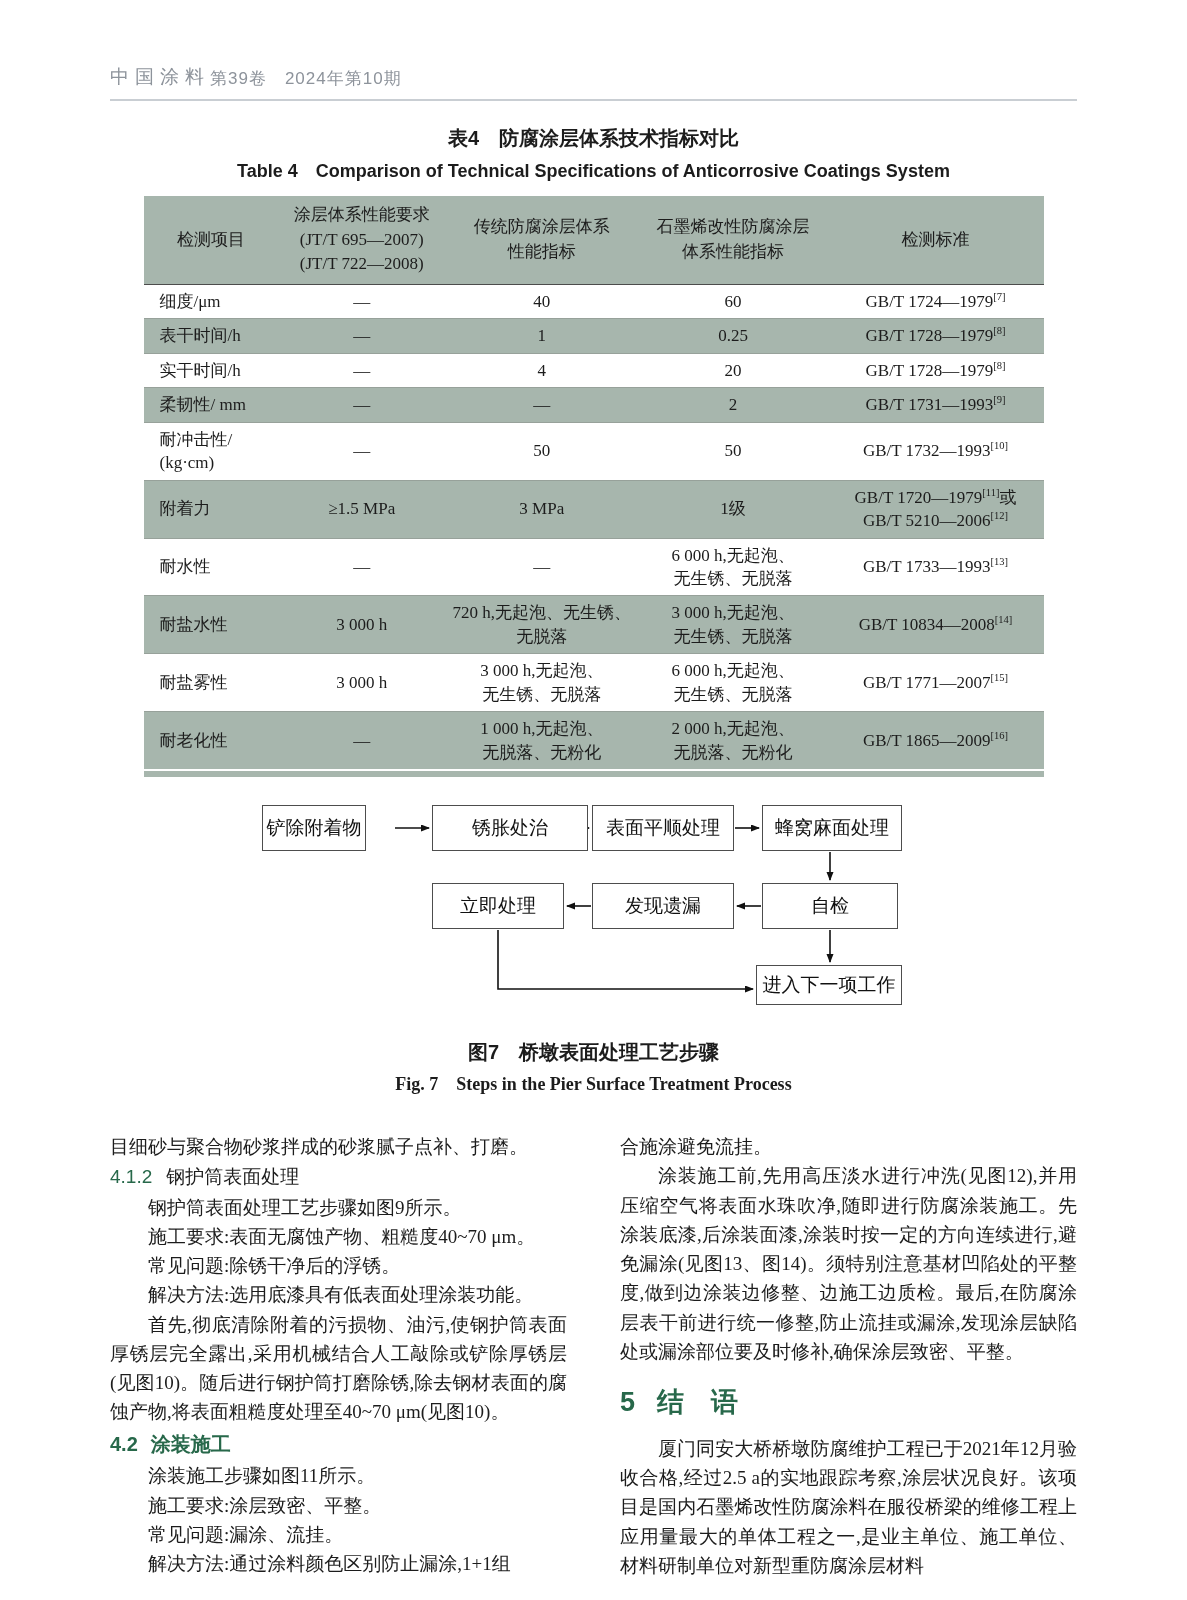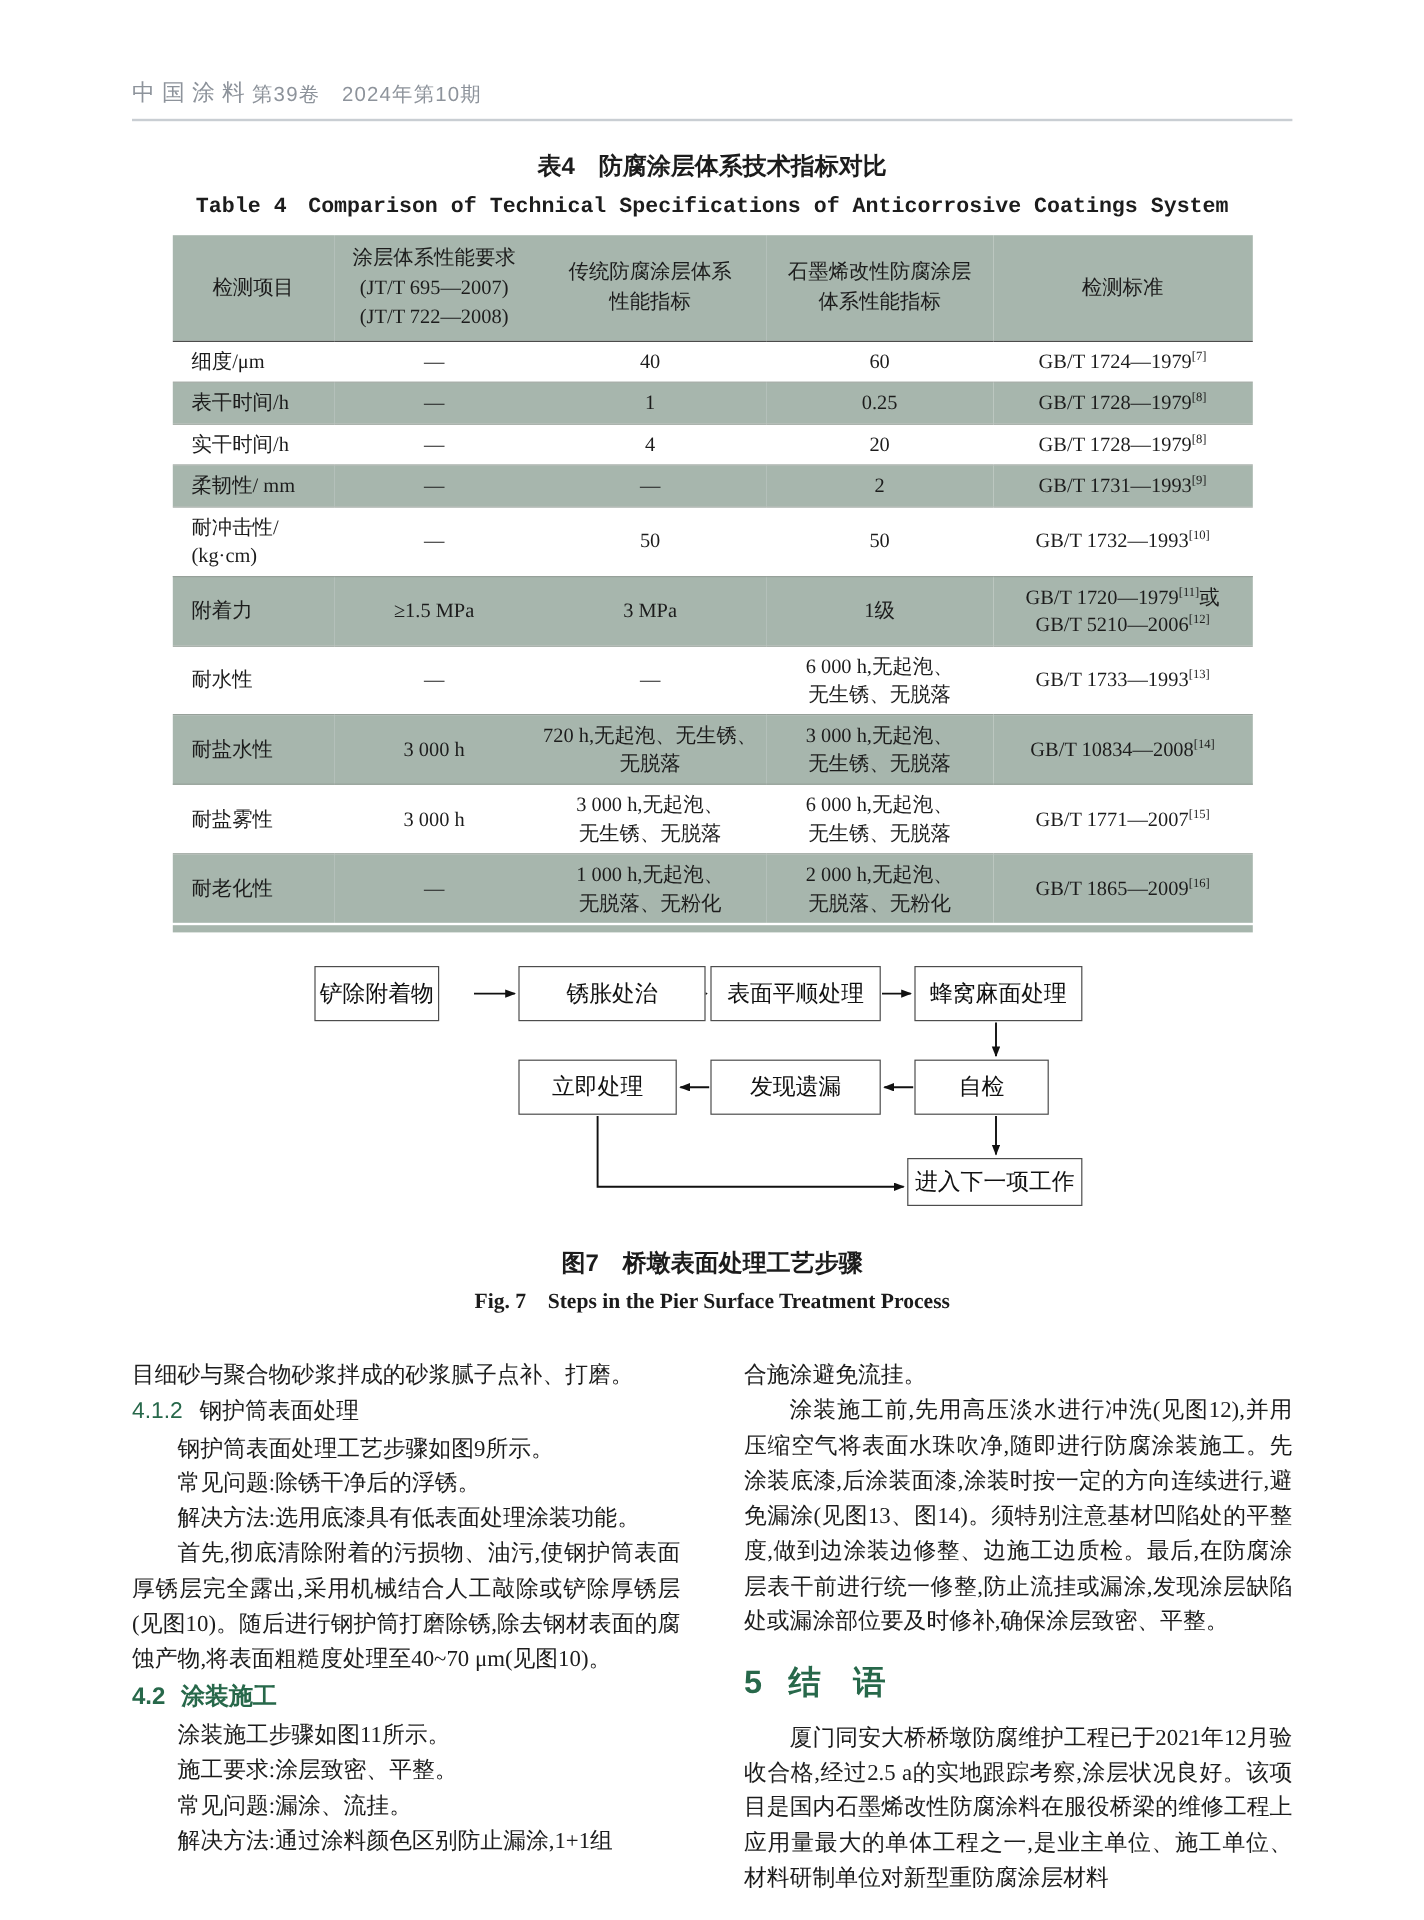--- a/index.html
+++ b/index.html
@@ -25,21 +25,21 @@
   }
   .masthead .journal{font-size:19px;letter-spacing:6px;}
   .masthead .issue{font-size:17px;letter-spacing:1px;}
 
   
   .tbl-caption-zh{
     text-align:center;font-weight:bold;font-family:"Liberation Sans",sans-serif;
     font-size:20px;margin-top:24px;
   }
   .tbl-caption-en{
-    text-align:center;font-weight:bold;font-family:Liberation Mono, monospace;
+    text-align:center;font-weight:bold;font-family:Liberation Sans, sans-serif;
     font-size:18px;margin-top:7px;
   }
 
   
   table{border-collapse:collapse;margin:13px auto 0 auto;width:900px;table-layout:fixed;}
   thead th{
     background:var(--shade);font-weight:normal;font-size:17px;
     padding:7px 2px;white-space:pre-line;line-height:1.45;
     border-bottom:1.5px solid #4c4c4c;vertical-align:middle;
   }
@@ -218,32 +218,33 @@
       <line x1="329" y1="101" x2="305" y2="101" stroke="#111" stroke-width="1.6" marker-end="url(#ah)"></line>
       <line x1="568" y1="125" x2="568" y2="157" stroke="#111" stroke-width="1.6" marker-end="url(#ah)"></line>
       <path d="M236,125 L236,184 L491,184" fill="none" stroke="#111" stroke-width="1.6" marker-end="url(#ah)"></path>
     </svg>
     <div class="fbox" style="left:0;top:0;width:104px">铲除附着物</div>
     <div class="fbox" style="left:170px;top:0;width:156px">锈胀处治</div>
     <div class="fbox" style="left:330px;top:0;width:142px">表面平顺处理</div>
     <div class="fbox" style="left:500px;top:0;width:140px">蜂窝麻面处理</div>
     <div class="fbox" style="left:170px;top:78px;width:132px">立即处理</div>
     <div class="fbox" style="left:330px;top:78px;width:142px">发现遗漏</div>
-    <div class="fbox" style="left:500px;top:78px;width:112px">自检</div>
+    <div class="fbox" style="left:500px;top:78px;width:136px">自检</div>
     <div class="fbox" style="left:494px;top:160px;width:146px;height:40px">进入下一项工作</div>
   </div>
 
   <div class="fig-caption-zh">图7　桥墩表面处理工艺步骤</div>
   <div class="fig-caption-en">Fig. 7　Steps in the Pier Surface Treatment Process</div>
 
   <div class="columns">
     <div class="col">
         <p>目细砂与聚合物砂浆拌成的砂浆腻子点补、打磨。</p>
         <div class="bh4"><span class="num">4.1.2</span><span>钢护筒表面处理</span></div>
         <p class="indent">钢护筒表面处理工艺步骤如图9所示。</p>
+        <p class="indent">施工要求:表面无腐蚀产物、粗糙度40~70 μm。</p>
         <p class="indent">常见问题:除锈干净后的浮锈。</p>
         <p class="indent">解决方法:选用底漆具有低表面处理涂装功能。</p>
         <p class="indent">首先,彻底清除附着的污损物、油污,使钢护筒表面厚锈层完全露出,采用机械结合人工敲除或铲除厚锈层(见图10)。随后进行钢护筒打磨除锈,除去钢材表面的腐蚀产物,将表面粗糙度处理至40~70 μm(见图10)。</p>
         <div class="bh3"><span class="num">4.2</span><span>涂装施工</span></div>
         <p class="indent">涂装施工步骤如图11所示。</p>
         <p class="indent">施工要求:涂层致密、平整。</p>
         <p class="indent">常见问题:漏涂、流挂。</p>
         <p class="indent">解决方法:通过涂料颜色区别防止漏涂,1+1组</p>
       </div>
     <div class="col">

